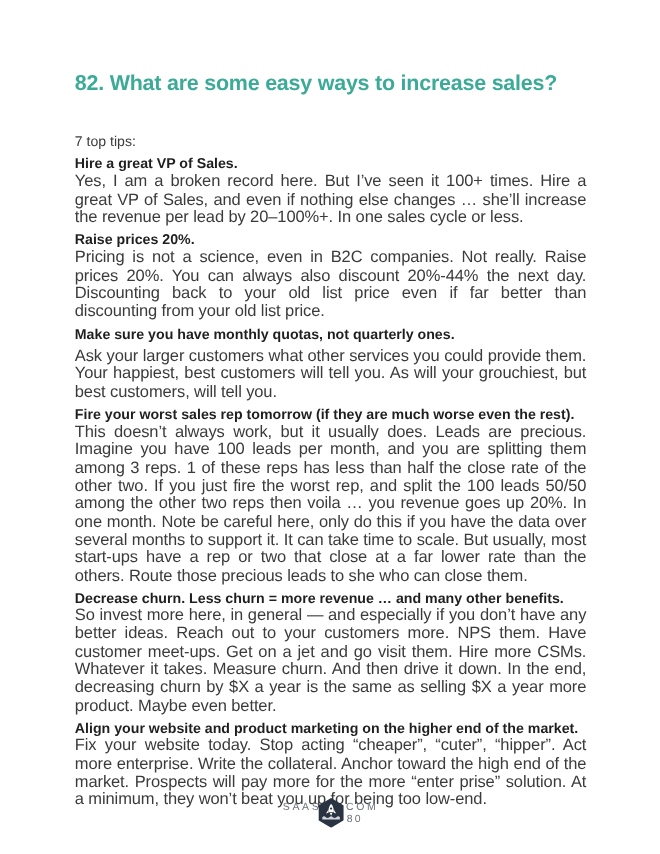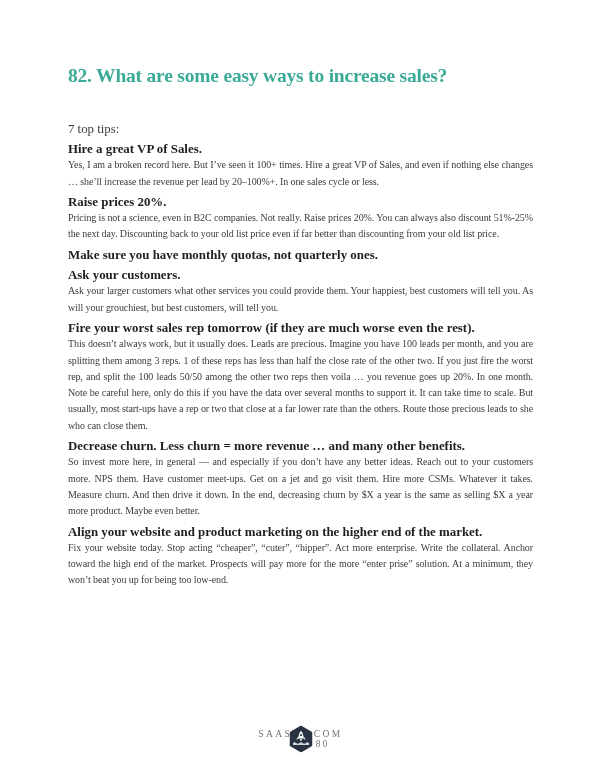--- a/index.html
+++ b/index.html
@@ -1,21 +1,21 @@
 <!DOCTYPE html>
 <html style="--accent-teal: #3bab97; --body-text: #3b3b3b; --strong-text: #1f1f1f; --footer-gray: #6e737c; --logo-navy: #2a3342;"><head>
 <meta charset="utf-8">
 <style>
   html, body { margin: 0; padding: 0; background: #ffffff; }
   .page {
     position: relative;
     width: 600px;
     height: 776px;
     background: #ffffff;
-    font-family: Liberation Serif, serif;
+    font-family: Liberation Sans, sans-serif;
     overflow: hidden;
     margin: 0 auto;
   }
   .content {
     position: absolute;
     top: 0;
     left: 68px;
     right: 67px;
   }
   .page-title {
@@ -36,21 +36,21 @@
   .tip:first-of-type { }
   .tip-heading {
     margin: 0;
     font-size: 12.9px;
     line-height: 16.3px;
     font-weight: 700;
     color: var(--strong-text, #1f1f1f);
   }
   .tip-body {
     margin: 0;
-    font-size: 10px;
+    font-size: 15px;
     line-height: 16.3px;
     letter-spacing: -0.1px;
     color: var(--body-text, #3b3b3b);
     text-align: justify;
   }
   .footer {
     position: absolute;
     left: 68px;
     right: 67px;
     bottom: 24px;
@@ -89,29 +89,28 @@
     <h1 class="page-title">82. What are some easy ways to increase sales?</h1>
     <p class="intro">7 top tips:</p>
 
     <section class="tip">
       <h2 class="tip-heading">Hire a great VP of Sales.</h2>
       <p class="tip-body">Yes, I am a broken record here. But I’ve seen it 100+ times. Hire a great VP of Sales, and even if nothing else changes … she’ll increase the revenue per lead by 20–100%+. In one sales cycle or less.</p>
     </section>
 
     <section class="tip">
       <h2 class="tip-heading">Raise prices 20%.</h2>
-      <p class="tip-body">Pricing is not a science, even in B2C companies. Not really. Raise prices 20%. You can always also discount 51%-25% the next day. Discounting back to your old list price even if far better than discounting from your old list price.</p>
+      <p class="tip-body">Pricing is not a science, even in B2C companies. Not really. Raise prices 20%. You can always also discount 20%-44% the next day. Discounting back to your old list price even if far better than discounting from your old list price.</p>
     </section>
 
     <section class="tip">
       <h2 class="tip-heading">Make sure you have monthly quotas, not quarterly ones.</h2>
     </section>
 
     <section class="tip">
-      <h2 class="tip-heading">Ask your customers.</h2>
       <p class="tip-body">Ask your larger customers what other services you could provide them. Your happiest, best customers will tell you. As will your grouchiest, but best customers, will tell you.</p>
     </section>
 
     <section class="tip">
       <h2 class="tip-heading">Fire your worst sales rep tomorrow (if they are much worse even the rest).</h2>
       <p class="tip-body">This doesn’t always work, but it usually does. Leads are precious. Imagine you have 100 leads per month, and you are splitting them among 3 reps. 1 of these reps has less than half the close rate of the other two. If you just fire the worst rep, and split the 100 leads 50/50 among the other two reps then voila … you revenue goes up 20%. In one month. Note be careful here, only do this if you have the data over several months to support it. It can take time to scale. But usually, most start-ups have a rep or two that close at a far lower rate than the others. Route those precious leads to she who can close them.</p>
     </section>
 
     <section class="tip">
       <h2 class="tip-heading">Decrease churn. Less churn = more revenue … and many other benefits.</h2>

